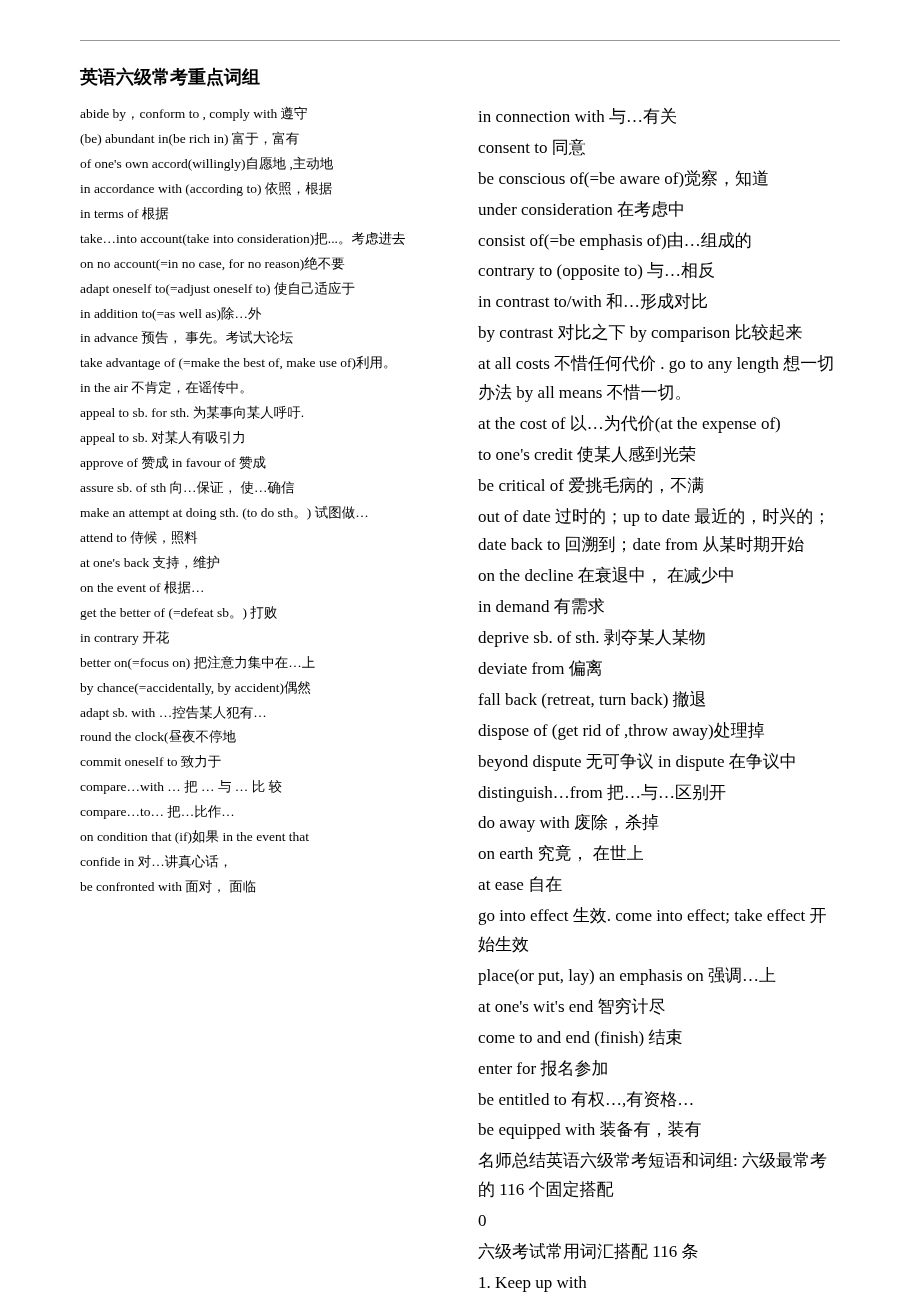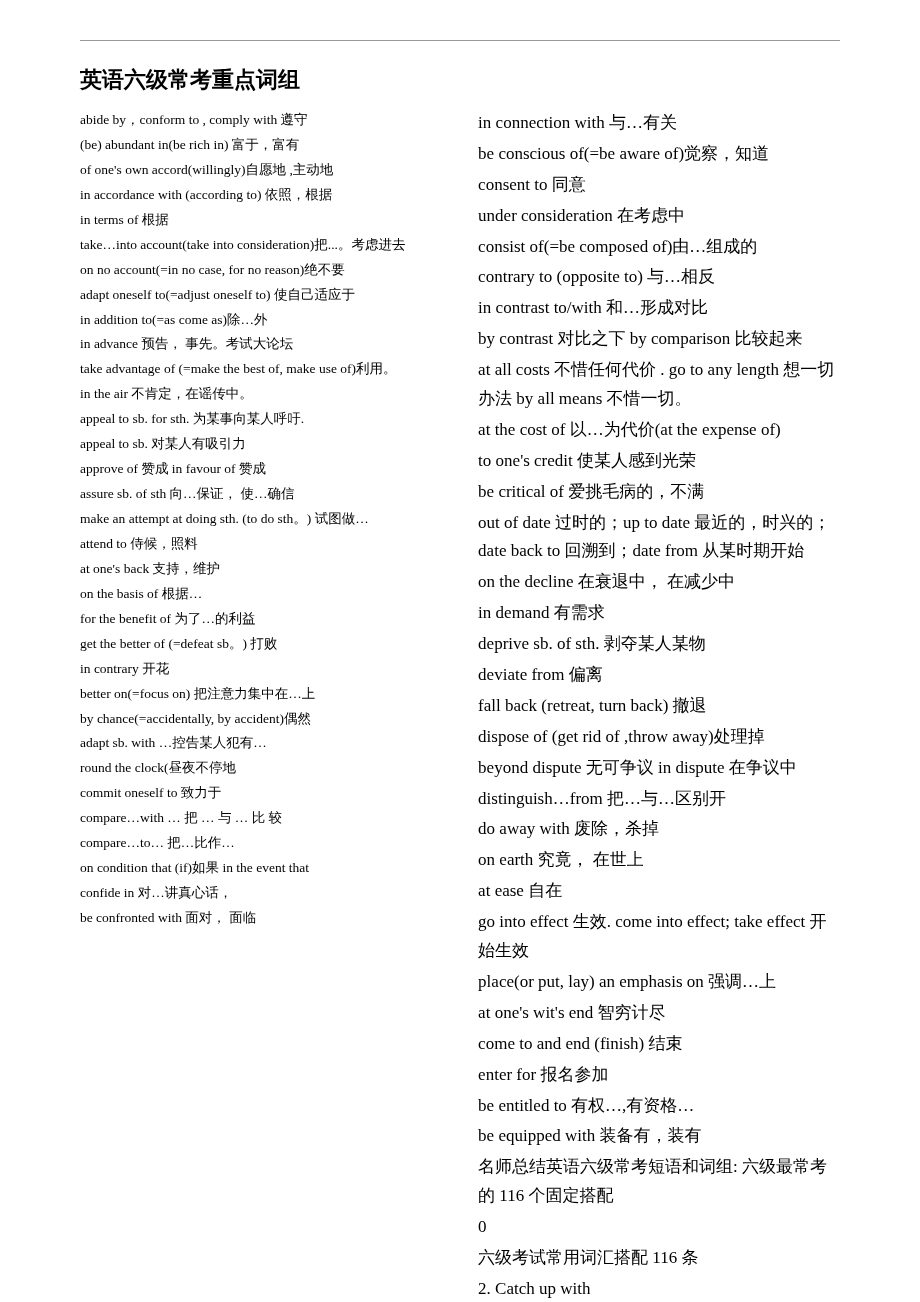--- a/index.html
+++ b/index.html
@@ -25,21 +25,21 @@
       position: relative;
     }
 
     .top-divider {
       border: none;
       border-top: 1px solid #999;
       margin-bottom: 24px;
     }
 
     .page-title {
-      font-size: 22px;
+      font-size: 18px;
       font-weight: bold;
       font-family: Liberation Serif, serif;
       margin-bottom: 14px;
       color: #000;
     }
 
     .content-area {
       display: flex;
       gap: 16px;
     }
@@ -86,52 +86,51 @@
   <div class="content-area">
     <div class="left-column" id="left-col">
         <div class="entry">abide by，conform to , comply with 遵守</div>
         <div class="entry">(be) abundant in(be rich in) 富于，富有</div>
         <div class="entry">of one's own accord(willingly)自愿地 ,主动地</div>
         <div class="entry">in accordance with (according to) 依照，根据</div>
         <div class="entry">in terms of 根据</div>
         <div class="entry">take…into account(take into consideration)把...。考虑进去</div>
         <div class="entry">on no account(=in no case, for no reason)绝不要</div>
         <div class="entry">adapt oneself to(=adjust oneself to) 使自己适应于</div>
-        <div class="entry">in addition to(=as come as)除…外</div>
+        <div class="entry">in addition to(=as well as)除…外</div>
         <div class="entry">in advance 预告， 事先。考试大论坛</div>
         <div class="entry">take advantage of (=make the best of, make use of)利用。</div>
         <div class="entry">in the air 不肯定，在谣传中。</div>
         <div class="entry">appeal to sb. for sth. 为某事向某人呼吁.</div>
         <div class="entry">appeal to sb. 对某人有吸引力</div>
         <div class="entry">approve of 赞成 in favour of 赞成</div>
         <div class="entry">assure sb. of sth 向…保证， 使…确信</div>
         <div class="entry">make an attempt at doing sth. (to do sth。) 试图做…</div>
         <div class="entry">attend to 侍候，照料</div>
         <div class="entry">at one's back 支持，维护</div>
-        <div class="entry">on the basis of 根据…</div>
-        <div class="entry">for the benefit of 为了…的利益</div>
+        <div class="entry">on the event of 根据…</div>
         <div class="entry">get the better of (=defeat sb。) 打败</div>
         <div class="entry">in contrary 开花</div>
         <div class="entry">better on(=focus on) 把注意力集中在…上</div>
         <div class="entry">by chance(=accidentally, by accident)偶然</div>
         <div class="entry">adapt sb. with …控告某人犯有…</div>
         <div class="entry">round the clock(昼夜不停地</div>
         <div class="entry">commit oneself to 致力于</div>
         <div class="entry">compare…with … 把 … 与 … 比 较</div>
         <div class="entry">compare…to… 把…比作…</div>
         <div class="entry">on condition that (if)如果 in the event that</div>
         <div class="entry">confide in 对…讲真心话，</div>
         <div class="entry">be confronted with 面对， 面临</div>
       </div>
     <div class="right-column" id="right-col">
         <div class="entry">in connection with 与…有关</div>
+        <div class="entry">consent to 同意</div>
         <div class="entry">be conscious of(=be aware of)觉察，知道</div>
-        <div class="entry">consent to 同意</div>
         <div class="entry">under consideration 在考虑中</div>
-        <div class="entry">consist of(=be composed of)由…组成的</div>
+        <div class="entry">consist of(=be emphasis of)由…组成的</div>
         <div class="entry">contrary to (opposite to) 与…相反</div>
         <div class="entry">in contrast to/with 和…形成对比</div>
         <div class="entry">by contrast 对比之下 by comparison 比较起来</div>
         <div class="entry">at all costs 不惜任何代价 . go to any length 想一切办法 by all means 不惜一切。</div>
         <div class="entry">at the cost of 以…为代价(at the expense of)</div>
         <div class="entry">to one's credit 使某人感到光荣</div>
         <div class="entry">be critical of 爱挑毛病的，不满</div>
         <div class="entry">out of date 过时的；up to date 最近的，时兴的；date back to 回溯到；date from 从某时期开始</div>
         <div class="entry">on the decline 在衰退中， 在减少中</div>
         <div class="entry">in demand 有需求</div>
@@ -147,20 +146,21 @@
         <div class="entry">go into effect 生效. come into effect; take effect 开始生效</div>
         <div class="entry">place(or put, lay) an emphasis on 强调…上</div>
         <div class="entry">at one's wit's end 智穷计尽</div>
         <div class="entry">come to and end (finish) 结束</div>
         <div class="entry">enter for 报名参加</div>
         <div class="entry">be entitled to 有权…,有资格…</div>
         <div class="entry">be equipped with 装备有，装有</div>
         <div class="entry">名师总结英语六级常考短语和词组: 六级最常考的 116 个固定搭配</div>
         <div class="entry">0</div>
         <div class="entry">六级考试常用词汇搭配 116 条</div>
+        <div class="entry">1. Keep up with</div>
         <div class="entry">2. Catch up with</div>
         <div class="entry">3. Come up with 提出</div>
       </div>
   </div>
 
   <hr class="bottom-divider">
   <div class="page-number">1</div>
 </div>
 
 </body></html>

